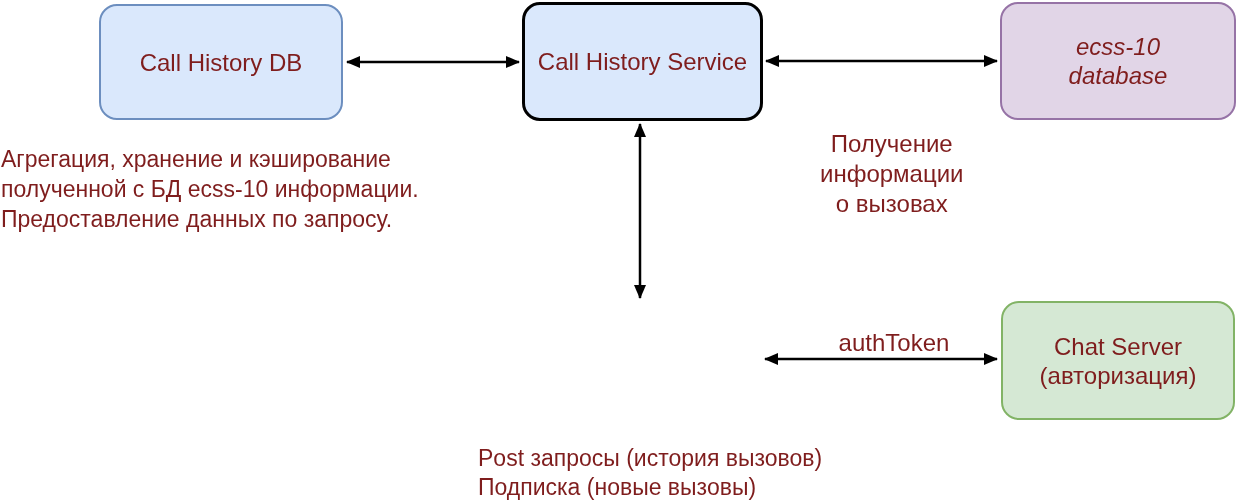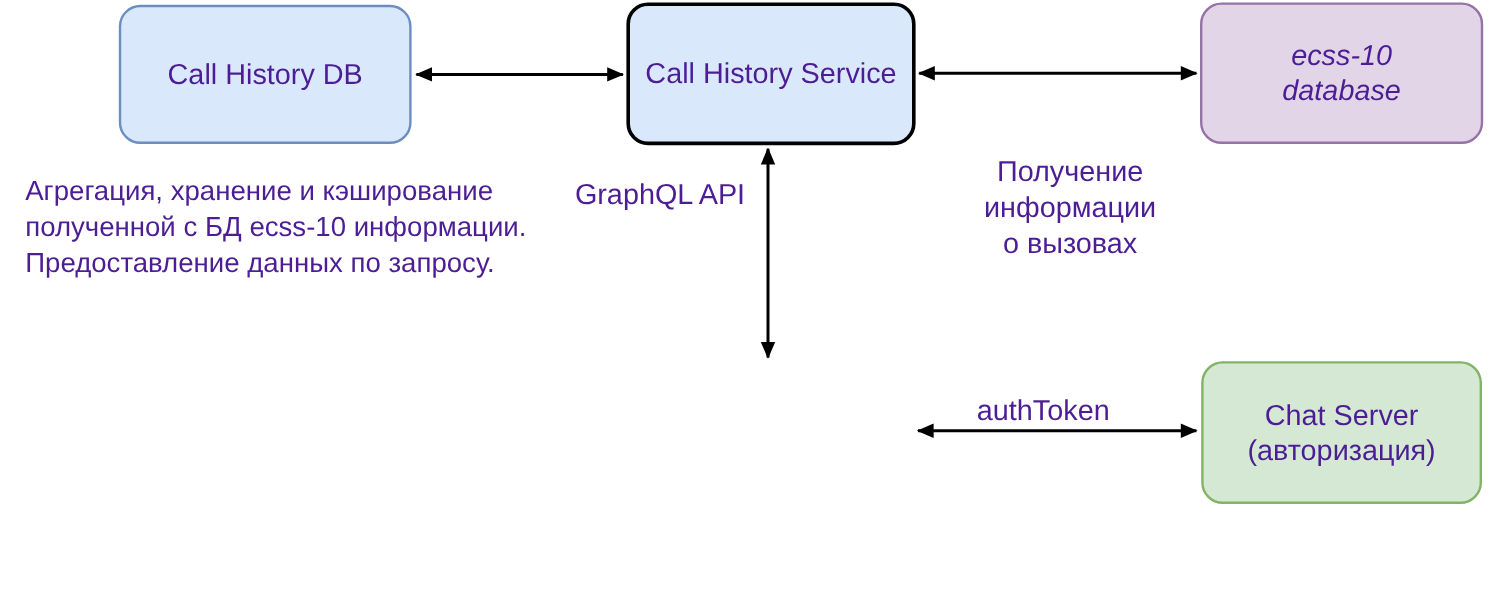--- a/index.html
+++ b/index.html
@@ -6,21 +6,21 @@
     margin: 0;
     padding: 0;
     background: #ffffff;
   }
   #canvas {
     position: relative;
     width: 1242px;
     height: 502px;
     background: #ffffff;
     font-family: "Liberation Sans", "DejaVu Sans", sans-serif;
-    color: #4c1d95;
+    color: #7f1d1d;
     overflow: hidden;
   }
   .node {
     position: absolute;
     border-style: solid;
     border-width: 2px;
     border-radius: 18px;
     display: flex;
     align-items: center;
     justify-content: center;
@@ -85,22 +85,23 @@
 
   <div class="node" style="left: 1001px; top: 301px; width: 234px; height: 119px; background-color: rgb(213, 232, 212); border-color: rgb(130, 179, 102);">
     <span class="multiline">Chat Server
 (авторизация)</span>
   </div>
 
   <div class="edge-label" style="left:820px; top:81px; text-align:center;margin-top:48px;">Получение
 информации
 о вызовах</div>
 
-  <div class="edge-label" style="left:470px; top:148px; width:160px; text-align:center;">GraphQL API</div>
 
-  <div class="edge-label" style="left:814px; top:328px; width:160px; ">authToken</div>
+  <div class="edge-label" style="left:814px; top:328px; width:160px; text-align:center;">authToken</div>
 
-  <div class="note" style="left:21px; top:144px; width:470px;">Агрегация, хранение и кэширование
+  <div class="note" style="left:1px; top:144px; width:470px;">Агрегация, хранение и кэширование
 полученной с БД ecss-10 информации.
 Предоставление данных по запросу.</div>
 
+  <div class="note" style="left:478px; top:444px; width:420px; line-height:29px;">Post запросы (история вызовов)
+Подписка (новые вызовы)</div>
 
 </div>
 
 </body></html>

